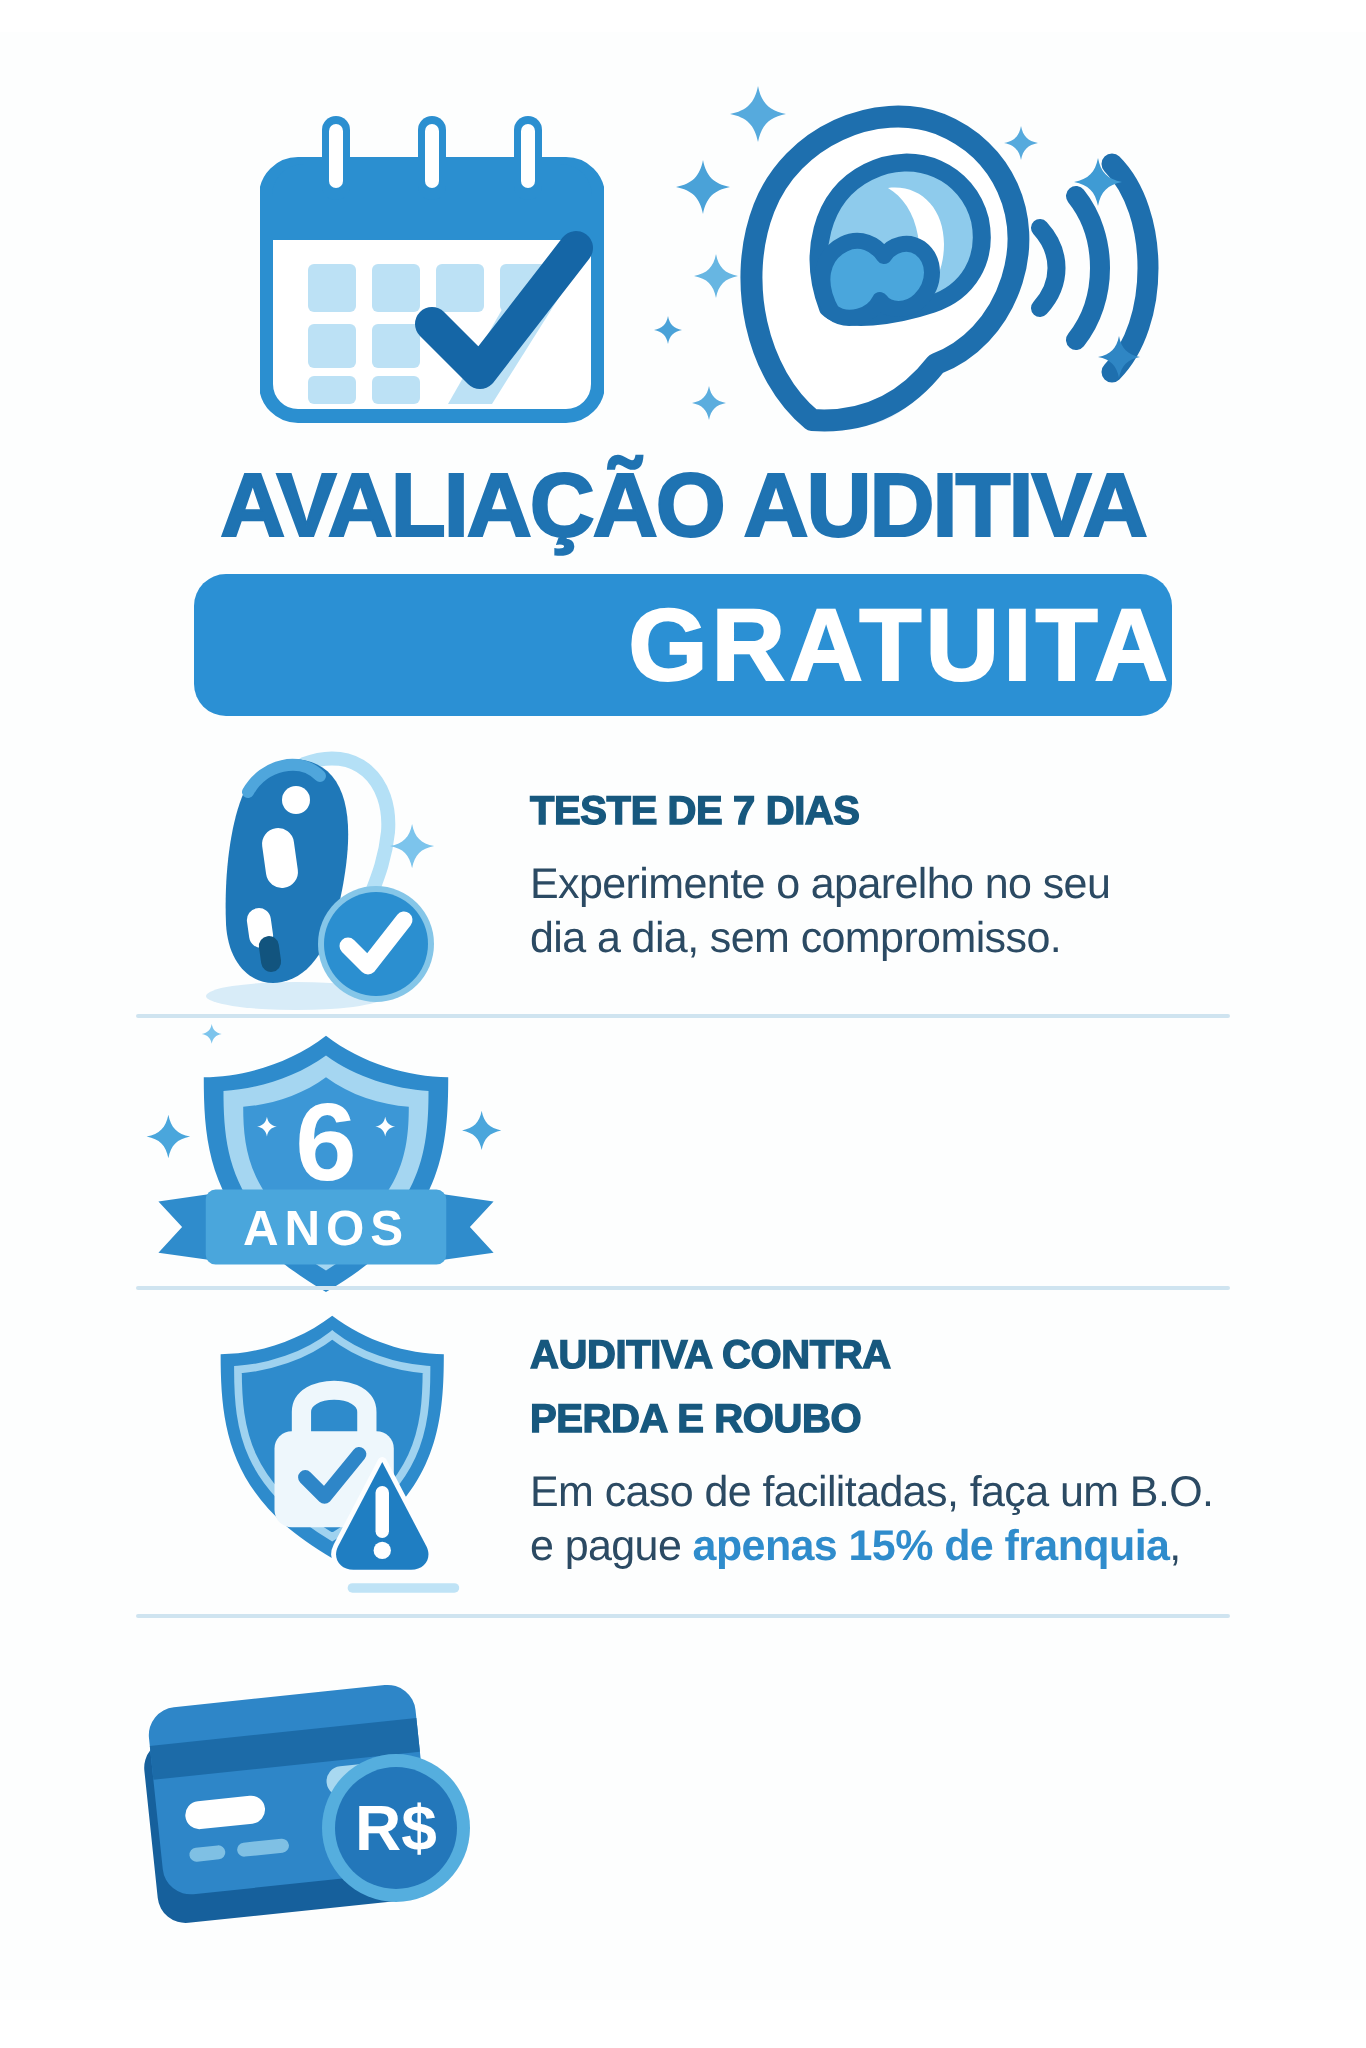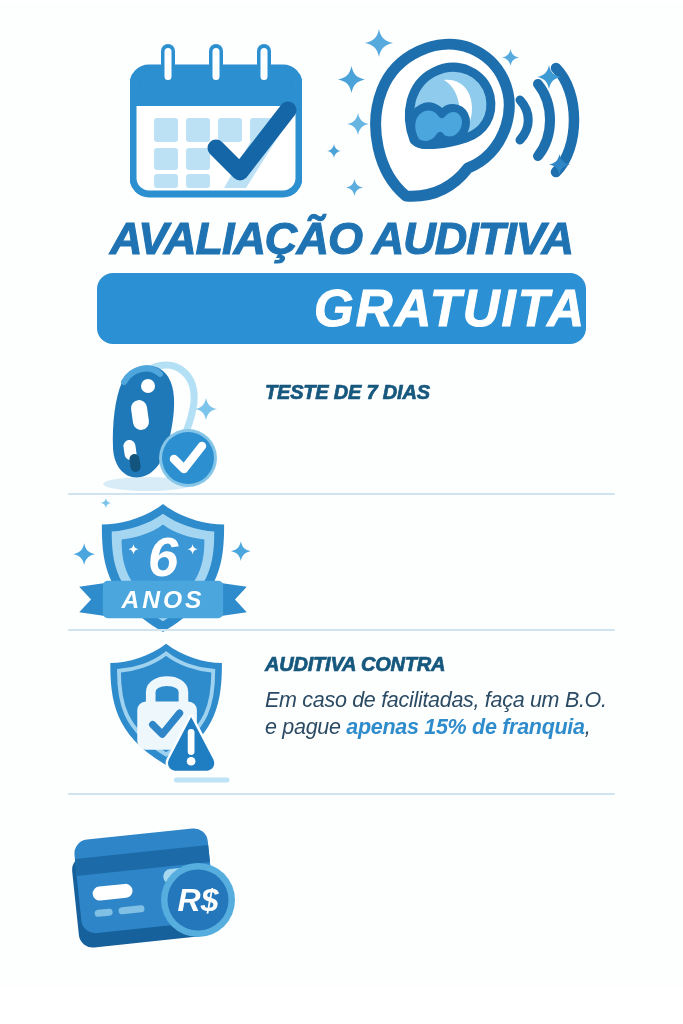--- a/index.html
+++ b/index.html
@@ -1,20 +1,19 @@
 <!DOCTYPE html>
 <html><head>
 <meta charset="utf-8">
 <style>
   html,body{margin:0;padding:0;background:#ffffff;}
   .page{
-    position:relative;width:683px;height:984px;margin:2px auto;
+    position:relative;width:683px;height:984px;margin:16px auto;
     background:#fdfefe;overflow:hidden;
     font-family:"Liberation Sans",sans-serif;
-    font-style:italic;
   }
   .abs{position:absolute;}
   
   .main-title{
     position:absolute;top:211px;left:0;width:683px;text-align:center;
     font-size:45px;font-weight:bold;color:#1f73b2;letter-spacing:-1px;
     -webkit-text-stroke:1.1px #1f73b2;white-space:nowrap;
   }
   .banner{
     position:absolute;top:271px;left:97px;width:489px;height:71px;
@@ -139,20 +138,24 @@
       <rect x="44" y="98" width="10" height="18" rx="5" fill="#12547e" transform="rotate(-8 49 107)"></rect>
       <g transform="translate(109,42) scale(0.92)">
           <path fill="#7cc4ec" d="M12 0C13.4 7.2 16.8 10.6 24 12C16.8 13.4 13.4 16.8 12 24C10.6 16.8 7.2 13.4 0 12C7.2 10.6 10.6 7.2 12 0Z"></path>
         </g>
       <circle cx="102" cy="102" r="29" fill="#85c6e8"></circle>
       <circle cx="102" cy="102" r="26" fill="#2b8fd0"></circle>
       <path d="M88 103 L98 113 L116 90" fill="none" stroke="#ffffff" stroke-width="8.5" stroke-linecap="round" stroke-linejoin="round"></path>
     </svg>
     <div class="f-text" style="top:22px">
       <div class="f-title">TESTE DE 7 DIAS</div>
+      <div class="f-body">
+        <div>Experimente o aparelho no seu</div>
+        <div>dia a dia, sem compromisso.</div>
+      </div>
     </div>
   </div>
 
   <div class="divider" style="top:491px"></div>
 
   <div class="feature" style="top:494px;height:134px">
     <svg class="abs" style="left:70px;top:2px" width="186" height="138" viewBox="0 0 186 140">
       <g transform="translate(2,46) scale(0.92)">
           <path fill="#4aa6dc" d="M12 0C13.4 7.2 16.8 10.6 24 12C16.8 13.4 13.4 16.8 12 24C10.6 16.8 7.2 13.4 0 12C7.2 10.6 10.6 7.2 12 0Z"></path>
         </g>
@@ -189,20 +192,21 @@
       <rect x="46" y="64" width="62" height="50" rx="9" fill="#eef7fc"></rect>
       <path d="M62 88 L72 98 L90 76" fill="none" stroke="#2e86c8" stroke-width="7.5" stroke-linecap="round" stroke-linejoin="round"></path>
       <path d="M102 80 L125 124 C128 130 124 136 117 136 L87 136 C80 136 76 130 79 124 Z" fill="#1f7ec2" stroke="#fdfeff" stroke-width="5" paint-order="stroke" stroke-linejoin="round"></path>
       <line x1="102" y1="96" x2="102" y2="116" stroke="#ffffff" stroke-width="7" stroke-linecap="round"></line>
       <circle cx="102" cy="126" r="4.5" fill="#ffffff"></circle>
       <rect x="84" y="143" width="58" height="5" rx="2.5" fill="#bfe3f6"></rect>
     </svg>
     <div class="f-text" style="top:12px">
       <div class="f-title">
         <div>AUDITIVA CONTRA</div>
+        <div>PERDA E ROUBO</div>
       </div>
       <div class="f-body">
         <div>Em caso de facilitadas, faça um B.O.</div>
         <div><span>e pague </span><span class="hl">apenas 15% de franquia</span><span>,</span></div>
       </div>
     </div>
   </div>
 
   <div class="divider" style="top:791px"></div>
 

